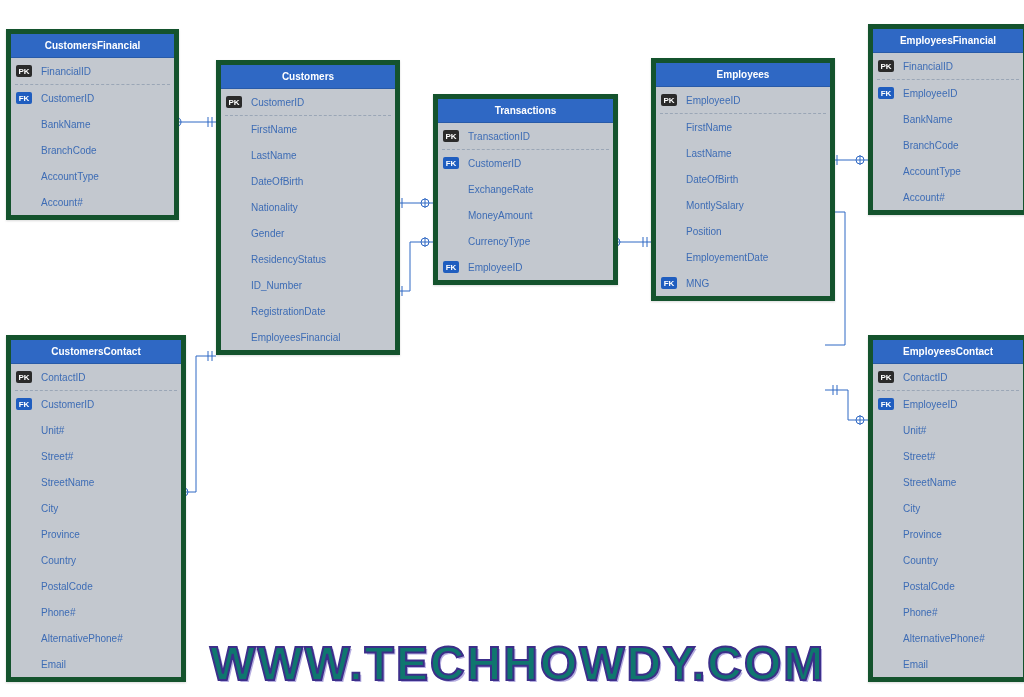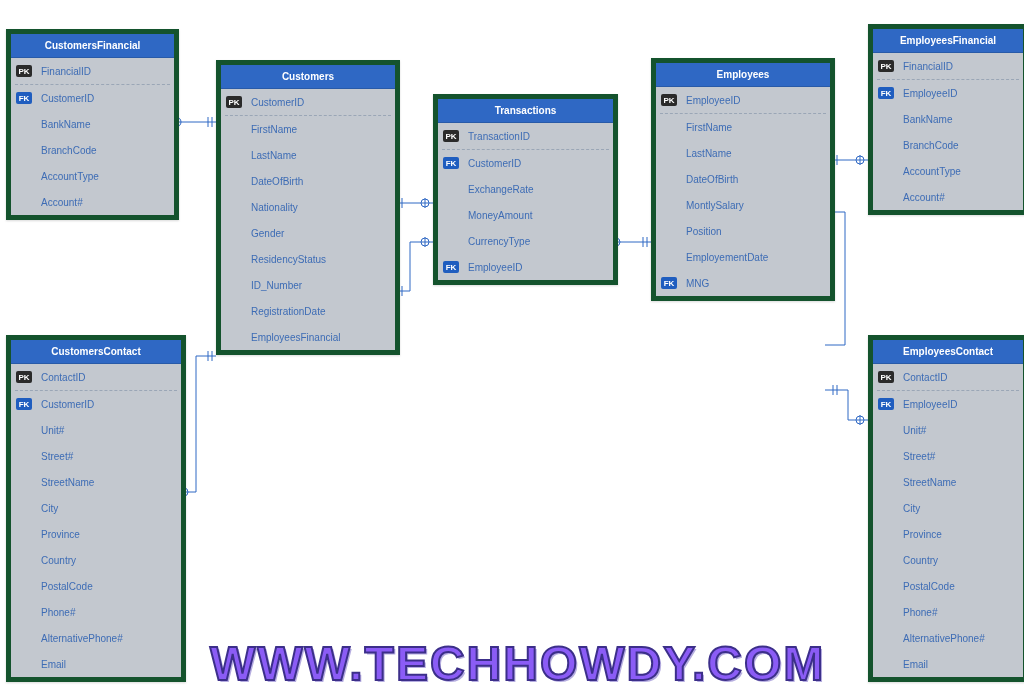--- a/index.html
+++ b/index.html
@@ -8,21 +8,21 @@
 .entity-body{padding:0}
 .row{display:flex;align-items:center;min-height:26px;padding:0 4px 0 0}
 .keycol{width:26px;display:flex;align-items:center;justify-content:center}
 .key{font-size:8px;font-weight:700;width:16px;height:12px;display:flex;align-items:center;justify-content:center;border-radius:2px;color:#fff}
 .pk{background:#2a2a2a}
 .fk{background:#1f5dbf}
 .name{flex:1;padding-left:4px}
 .hr{height:0;border-top:1px dashed #9aa6b6;margin:0 4px}
 svg.conn{position:absolute;inset:0;width:1024px;height:697px;pointer-events:none}
 .line{stroke:#2f68c4;stroke-width:1;fill:none}
-.watermark{position:absolute;left:210px;bottom:6px;font-size:48px;font-weight:800;letter-spacing:2px;color:#8b5cf6;-webkit-text-stroke:2px #3c2f8a;text-shadow:2px 2px 0 #b6aee0}
+.watermark{position:absolute;left:210px;bottom:6px;font-size:48px;font-weight:800;letter-spacing:2px;color:#0f766e;-webkit-text-stroke:2px #3c2f8a;text-shadow:2px 2px 0 #b6aee0}
 </style>
 </head>
 <body>
 
 <svg class="conn">
 
   <path class="line" d="M169 122 H 216"></path>
   <path class="line" d="M176 117 v10 M176 117 a5 5 0 1 0 0 10 a5 5 0 1 0 0 -10 M208 117 v10 M212 117 v10"></path>
 
   <path class="line" d="M390 203 H 433"></path>

